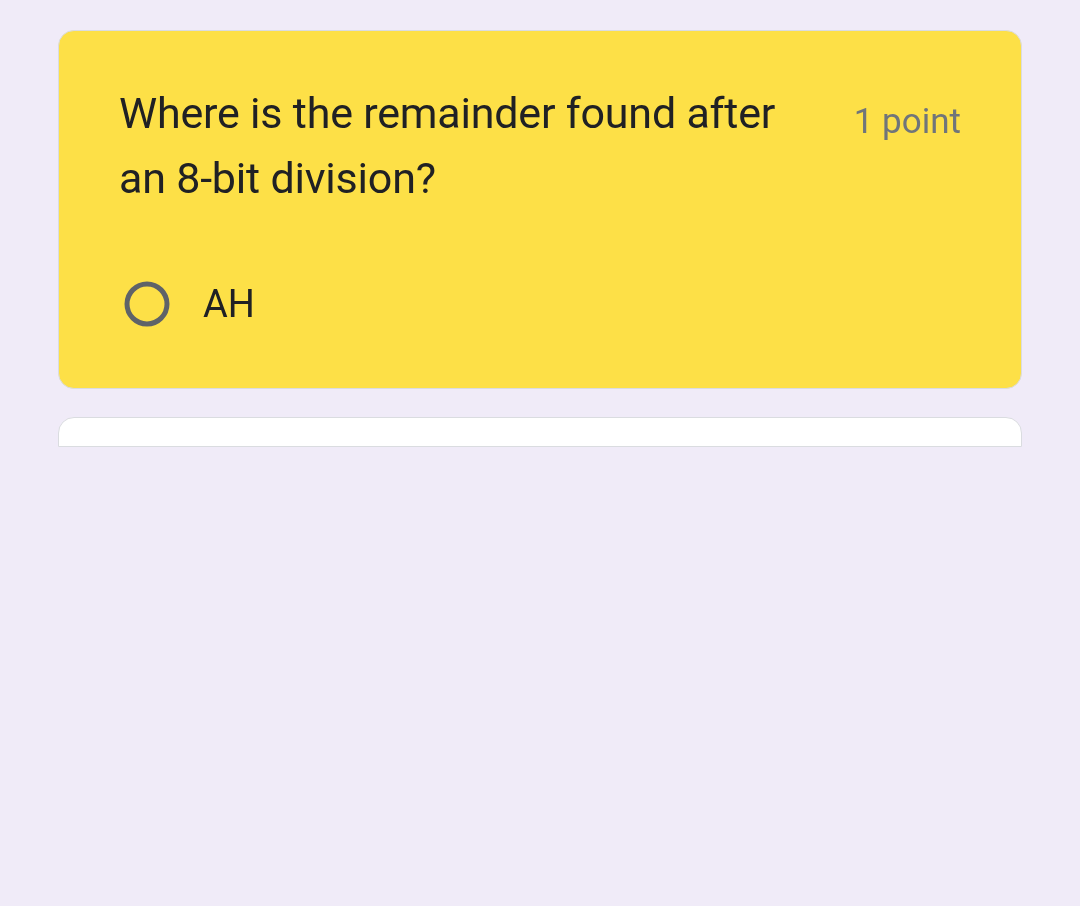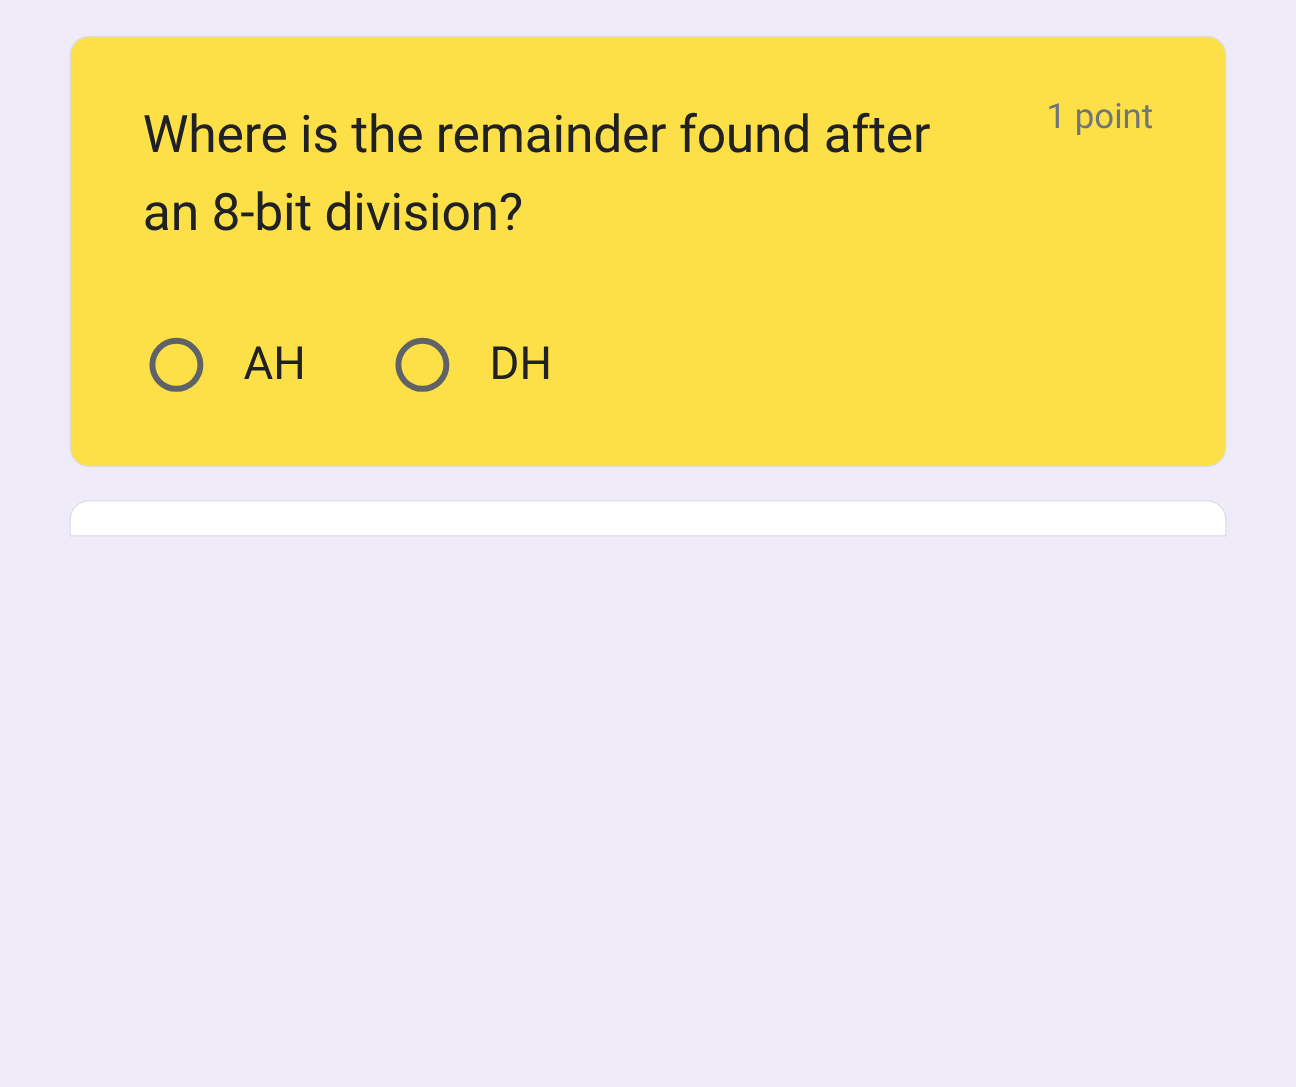--- a/index.html
+++ b/index.html
@@ -29,24 +29,24 @@
     }
     .question-text {
       flex: 1;
       font-size: 43px;
       line-height: 1.5;
       color: #202124;
       font-weight: 400;
       letter-spacing: -0.2px;
     }
     .points-text {
-      font-size: 29px;
+      font-size: 35px;
       color: #70757a;
       white-space: nowrap;
-      margin-top: 0;
+      margin-top: 20px;
       font-weight: 400;
     }
     .options {
       display: flex;
       gap: 73px;
       padding-left: 4px;
     }
     .option {
       display: flex;
       align-items: center;
@@ -85,24 +85,16 @@
   </div>
   <div class="options">
     <div class="option">
       <span class="radio-circle">
         <svg viewBox="0 0 48 48">
             <circle cx="24" cy="24" r="20" fill="none" stroke="#5f6368" stroke-width="5"></circle>
           </svg>
       </span>
       <span class="option-label">AH</span>
     </div>
-    <div class="option">
-      <span class="radio-circle">
-        <svg viewBox="0 0 48 48">
-            <circle cx="24" cy="24" r="20" fill="none" stroke="#5f6368" stroke-width="5"></circle>
-          </svg>
-      </span>
-      <span class="option-label">DH</span>
-    </div>
   </div>
 </div>
 
 <div class="next-card"></div>
 
 </body></html>

